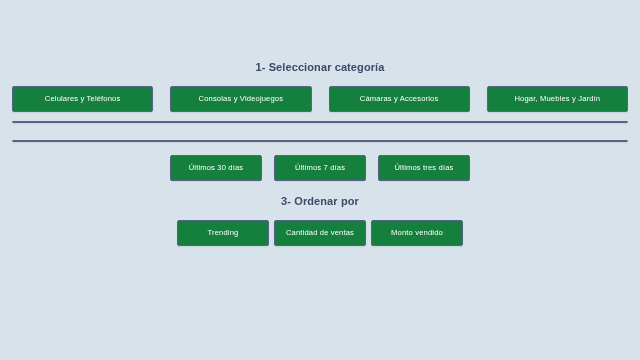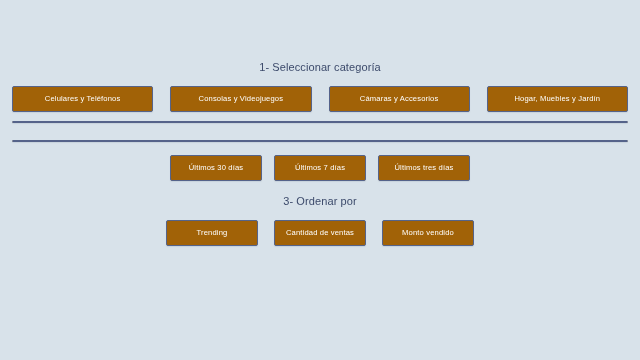--- a/index.html
+++ b/index.html
@@ -24,35 +24,35 @@
   }
 
   .section {
     width: 100%;
   }
 
   .section-heading {
     text-align: center;
     color: #3c4a6b;
     font-size: 11px;
-    font-weight: 400;
+    font-weight: 700;
     letter-spacing: 0.1px;
     line-height: 14px;
     margin: 0;
     padding: 0;
   }
 
   .btn-row {
     display: flex;
     justify-content: center;
     align-items: stretch;
   }
 
   .btn {
-    background: #a16207;
+    background: #15803d;
     color: #ffffff;
     border: 1px solid #55638a;
     border-radius: 2px;
     box-sizing: border-box;
     display: flex;
     align-items: center;
     justify-content: center;
     text-align: center;
     font-size: 7.6px;
     font-weight: 400;
@@ -81,21 +81,21 @@
 
   
   #time-heading { margin-bottom: 12px; }
 
   #time-row { gap: 12px; margin-bottom: 13px; }
   #time-row .btn { width: 92px; }
 
   
   #order-heading { margin-bottom: 12px; }
 
-  #order-row { gap: 16px; }
+  #order-row { gap: 5px; }
   #order-row .btn { width: 92px; }
 </style>
 </head>
 <body>
 
 <div id="app">
 
   <div class="section">
 
     <div id="cat-heading" class="section-heading">1- Seleccionar categoría</div>

